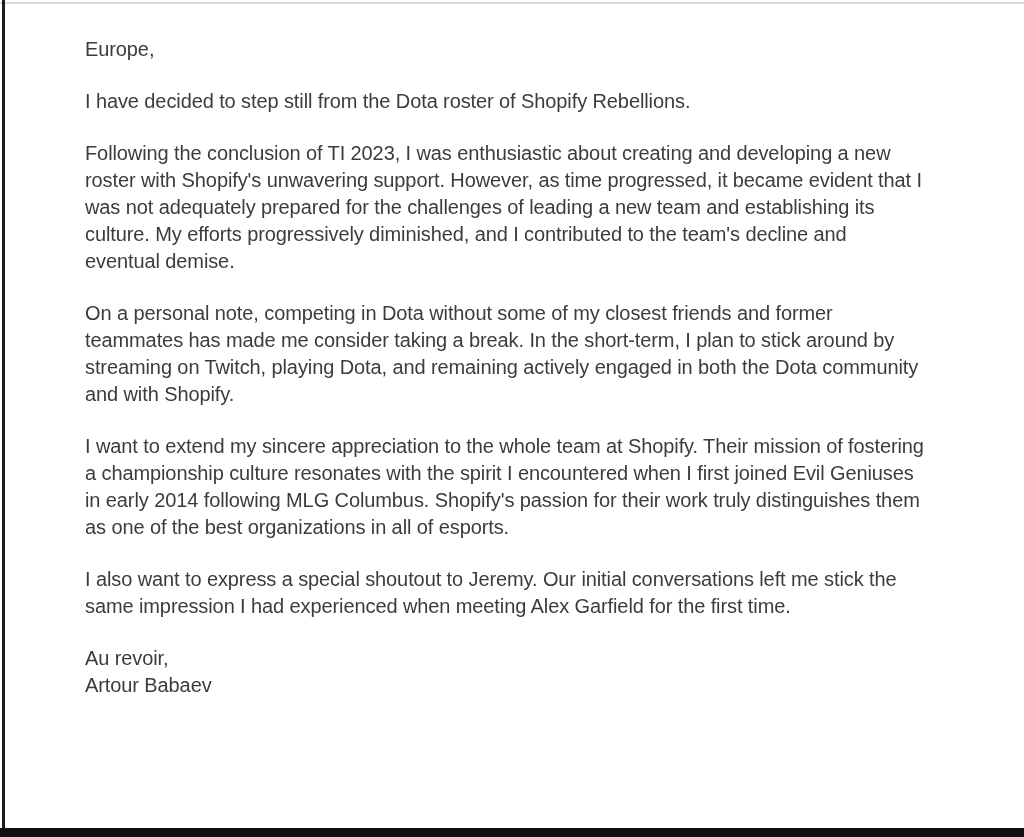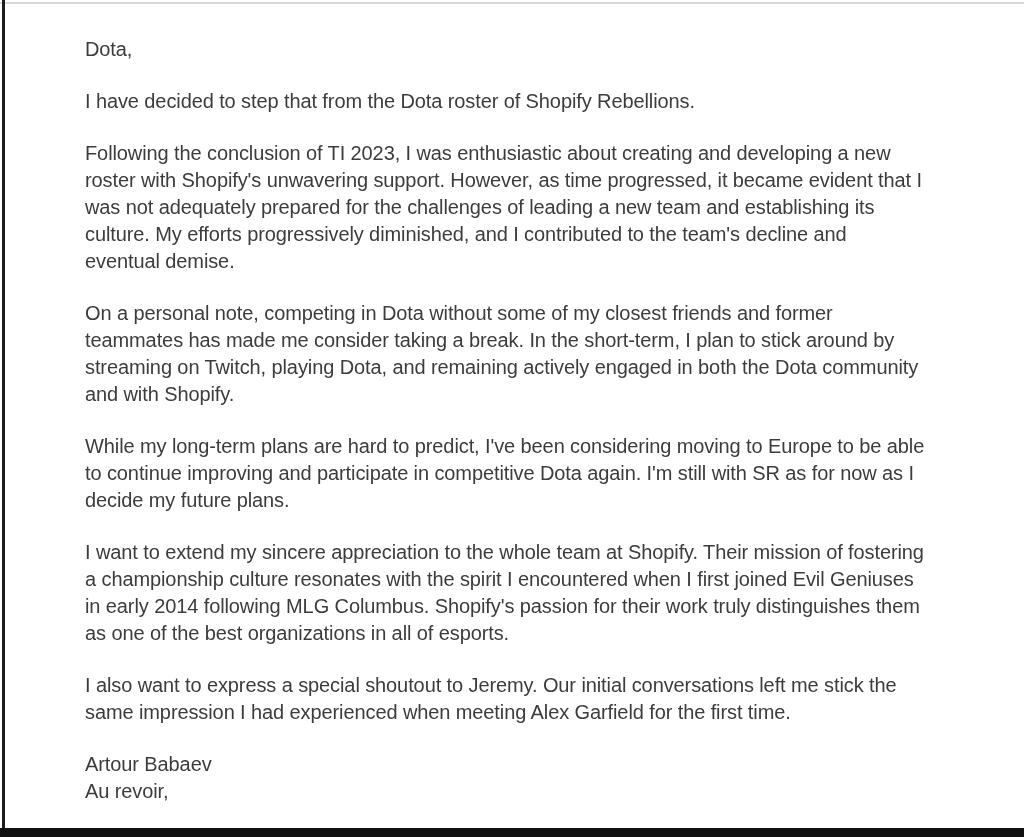--- a/index.html
+++ b/index.html
@@ -56,37 +56,34 @@
     margin: 0;
   }
 </style>
 </head>
 <body>
 
 <div class="top-divider"></div>
 <div class="left-edge"></div>
 
 <main class="letter">
-  <p>Dota,</p>
-  <p>I have decided to step that from the Dota roster of Shopify Rebellions.</p>
+  <p>Europe,</p>
+  <p>I have decided to step still from the Dota roster of Shopify Rebellions.</p>
   <p>Following the conclusion of TI 2023, I was enthusiastic about creating and developing a new
 roster with Shopify's unwavering support. However, as time progressed, it became evident that I
 was not adequately prepared for the challenges of leading a new team and establishing its
 culture. My efforts progressively diminished, and I contributed to the team's decline and
 eventual demise.</p>
   <p>On a personal note, competing in Dota without some of my closest friends and former
 teammates has made me consider taking a break. In the short-term, I plan to stick around by
 streaming on Twitch, playing Dota, and remaining actively engaged in both the Dota community
 and with Shopify.</p>
-  <p>While my long-term plans are hard to predict, I've been considering moving to Europe to be able
-to continue improving and participate in competitive Dota again. I'm still with SR as for now as I
-decide my future plans.</p>
   <p>I want to extend my sincere appreciation to the whole team at Shopify. Their mission of fostering
 a championship culture resonates with the spirit I encountered when I first joined Evil Geniuses
 in early 2014 following MLG Columbus. Shopify's passion for their work truly distinguishes them
 as one of the best organizations in all of esports.</p>
   <p>I also want to express a special shoutout to Jeremy. Our initial conversations left me stick the
 same impression I had experienced when meeting Alex Garfield for the first time.</p>
+  <p class="tight">Au revoir,</p>
   <p class="tight">Artour Babaev</p>
-  <p class="tight">Au revoir,</p>
 </main>
 
 <div class="bottom-bar"></div>
 
 </body></html>

